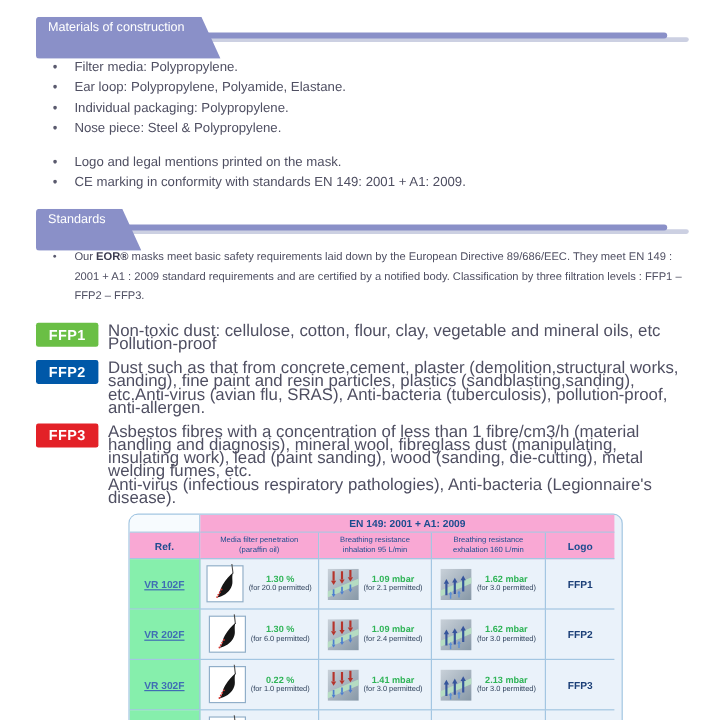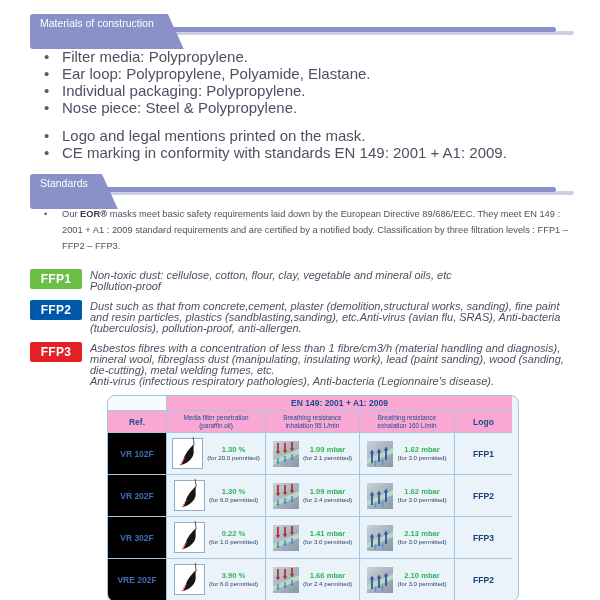--- a/index.html
+++ b/index.html
@@ -9,47 +9,47 @@
   
   .banner{position:relative;height:19px;margin-right:6px;}
   .banner .shadow{position:absolute;left:60px;right:8px;bottom:-2px;height:4px;background:#ccd0e2;border-radius:3px;}
   .banner .line{position:absolute;left:2px;right:26px;bottom:1px;height:5px;background:#8a90c8;border-radius:3px;}
   .banner .tab{position:absolute;left:0;top:0;height:35px;background:#8a90c8;color:#ffffff;
     font-size:10.5px;line-height:19px;padding:0 30px 0 10px;border-radius:3px 0 0 3px;
     clip-path:polygon(0 0,calc(100% - 16px) 0,100% 100%,0 100%);white-space:nowrap;}
 
   
   .blist{margin:15px 0 0 0;padding:0;list-style:none;}
-  .blist li{font-size:15px;line-height:17px;padding-left:32px;position:relative;}
+  .blist li{font-size:11px;line-height:17px;padding-left:32px;position:relative;}
   .blist li::before{content:"•";position:absolute;left:14px;color:#5a5a6e;}
   .para{margin-top:13px;font-size:9.3px;line-height:16px;padding-left:32px;padding-right:10px;position:relative;}
   .para::before{content:"•";position:absolute;left:14px;color:#5a5a6e;}
   .para b{color:#3c3c50;text-align:right;}
 
   
   .ffp-wrap{margin-top:15px;}
   .ffp-row{display:flex;align-items:flex-start;margin-bottom:8px;}
   .ffp-badge{width:52px;height:20px;border-radius:2px;color:#fff;font-weight:bold;font-size:12px;
     display:flex;align-items:center;justify-content:center;flex:0 0 52px;letter-spacing:.3px;}
-  .ffp-desc{margin-left:8px;font-size:11px;line-height:11px;padding-top:1px;padding-right:14px;font-style:italic;}
+  .ffp-desc{margin-left:8px;font-size:14px;line-height:11px;padding-top:1px;padding-right:14px;}
 
   
   .tbl{margin:7px 0 0 77px;width:410px;display:grid;grid-template-columns:59px 99px 94px 95px 57px;
     border:1px solid #a3c6e2;border-radius:8px;overflow:hidden;background:#eaf2fa;}
   .tbl>div{border-right:1px solid #a3c6e2;border-bottom:1px solid #a3c6e2;box-sizing:border-box;
     display:flex;align-items:center;justify-content:center;}
   .tbl>.c5,.tbl>.band,.tbl>.fn-rest{border-right:none;}
   .corner{height:15px;background:#f7fbfe;}
   .band{height:15px;grid-column:2/6;background:#f9a8d4;color:#1b4c8f;font-weight:bold;font-size:8.5px;}
   .th{height:22px;background:#f9a8d4;color:#1b4c8f;flex-direction:column;text-align:center;}
   .th .l1{font-size:6.4px;line-height:8px;}
   .th .l2{font-size:6.4px;line-height:8px;}
   .th.big{font-size:8.5px;font-weight:bold;}
   .td{height:42px;}
-  .td.refcell{background:#000000;color:#3f6db4;font-weight:bold;font-size:8.5px;}
+  .td.refcell{background:#86efac;color:#3f6db4;font-weight:bold;font-size:8.5px;text-decoration:underline;}
   .td.classcell{color:#1b3f77;font-weight:bold;font-size:8.5px;}
   .td.datacell{gap:4px;padding:0 2px;}
   .vals{text-align:center;}
   .vals .v{color:#2fb457;font-weight:bold;font-size:7.6px;line-height:9px;}
   .vals .n{color:#30425c;font-size:6.2px;line-height:8px;}
 
   .iconbox{width:29px;height:29px;background:#fff;border:1px solid #90aec9;display:flex;align-items:flex-end;justify-content:center;overflow:visible;flex:0 0 29px;}
   .resicon{width:26px;height:26px;flex:0 0 26px;}
 </style>
 </head>

